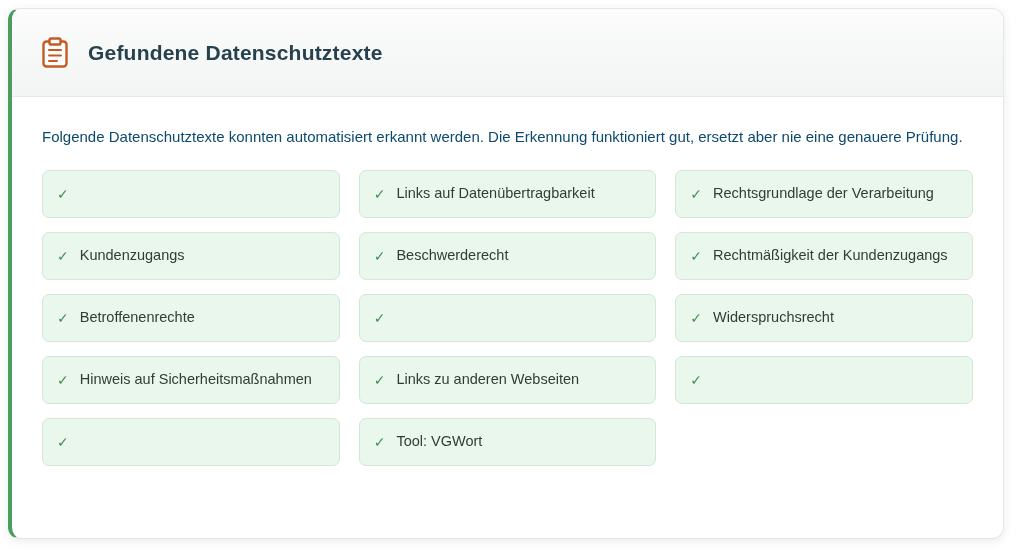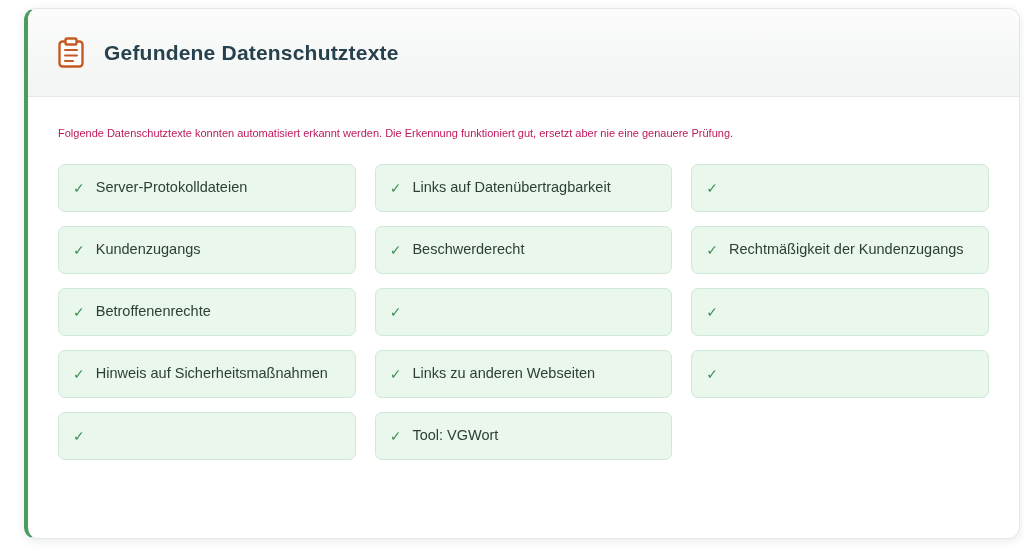--- a/index.html
+++ b/index.html
@@ -13,21 +13,21 @@
     font-family: "Liberation Sans", sans-serif;
     overflow: hidden;
   }
 
   .page {
     position: relative;
     width: 1024px;
     height: 425px;
     background: #ffffff;
     box-sizing: border-box;
-    padding: 8px 14px 14px 24px;
+    padding: 8px 14px 14px 8px;
   }
 
   .card {
     position: relative;
     width: 996px;
     height: 531px;
     box-sizing: border-box;
     background: #ffffff;
     border-radius: 12px;
     border: 1px solid #e3e8e4;
@@ -59,23 +59,23 @@
     font-weight: bold;
     color: #27414f;
     letter-spacing: 0.2px;
   }
 
   .card-body {
     padding: 28px 30px 20px 30px;
   }
 
   .intro {
-    font-size: 11px;
+    font-size: 15px;
     line-height: 1.55;
-    color: #be185d;
+    color: #0c4a6e;
     max-width: 935px;
     margin: 0 0 22px 0;
   }
 
   .grid {
     display: grid;
     grid-template-columns: repeat(3, 1fr);
     column-gap: 19px;
     row-gap: 14px;
   }
@@ -129,28 +129,28 @@
       <div class="card-title">Gefundene Datenschutztexte</div>
     </div>
 
     <div class="card-body">
       <p class="intro">Folgende Datenschutztexte konnten automatisiert erkannt werden. Die Erkennung funktioniert gut, ersetzt aber nie eine genauere Prüfung.</p>
 
       <div class="grid">
 
         <div class="item">
           <span class="check">✓</span>
-          <span class="label">Server-Protokolldateien</span>
         </div>
         <div class="item">
           <span class="check">✓</span>
           <span class="label">Links auf Datenübertragbarkeit</span>
         </div>
         <div class="item">
           <span class="check">✓</span>
+          <span class="label">Rechtsgrundlage der Verarbeitung</span>
         </div>
 
         <div class="item">
           <span class="check">✓</span>
           <span class="label">Kundenzugangs</span>
         </div>
         <div class="item">
           <span class="check">✓</span>
           <span class="label">Beschwerderecht</span>
         </div>
@@ -161,20 +161,21 @@
 
         <div class="item">
           <span class="check">✓</span>
           <span class="label">Betroffenenrechte</span>
         </div>
         <div class="item">
           <span class="check">✓</span>
         </div>
         <div class="item">
           <span class="check">✓</span>
+          <span class="label">Widerspruchsrecht</span>
         </div>
 
         <div class="item">
           <span class="check">✓</span>
           <span class="label">Hinweis auf Sicherheitsmaßnahmen</span>
         </div>
         <div class="item">
           <span class="check">✓</span>
           <span class="label">Links zu anderen Webseiten</span>
         </div>

